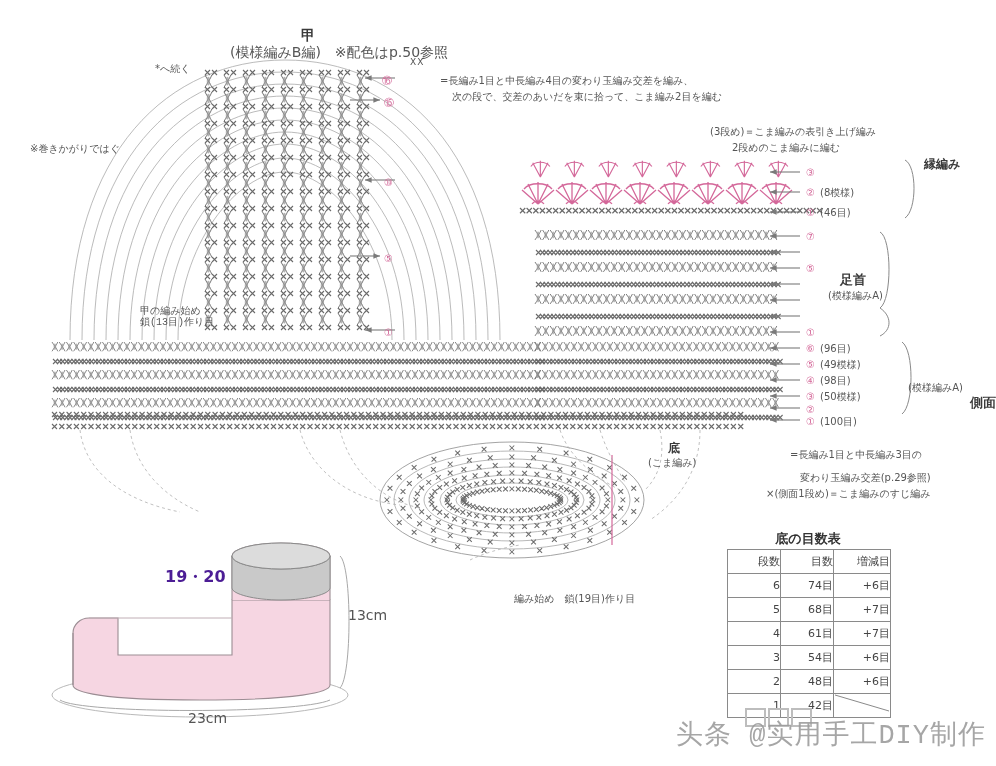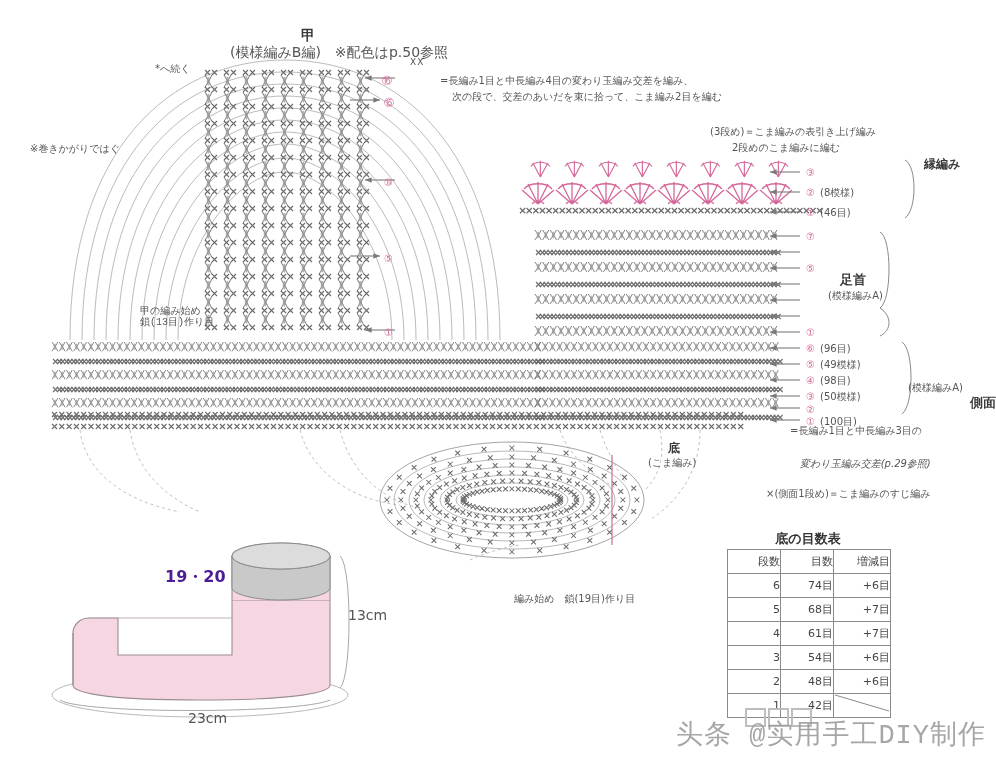--- a/index.html
+++ b/index.html
@@ -2343,22 +2343,22 @@
 <div class="t sz10" style="left:140px;top:304px;">甲の編み始め</div>
 <div class="t sz10" style="left:140px;top:316px;font-family:Liberation Mono, monospace;">鎖(13目)作り目</div>
 
 <div class="t sz9" style="left:410px;top:56px;letter-spacing:1px;">XX</div>
 <div class="t sz10" style="left:440px;top:74px;">=長編み1目と中長編み4目の変わり玉編み交差を編み、</div>
 <div class="t sz10" style="left:452px;top:90px;">次の段で、交差のあいだを束に拾って、こま編み2目を編む</div>
 
 <div class="t sz10" style="left:710px;top:125px;">(3段め)＝こま編みの表引き上げ編み</div>
 <div class="t sz10" style="left:732px;top:141px;">2段めのこま編みに編む</div>
 
-<div class="t sz10" style="left:790px;top:424px;">=長編み1目と中長編み3目の</div>
-<div class="t sz10" style="left:800px;top:457px;font-style:italic;">変わり玉編み交差(p.29参照)</div>
+<div class="t sz10" style="left:790px;top:448px;">=長編み1目と中長編み3目の</div>
+<div class="t sz10" style="left:800px;top:471px;">変わり玉編み交差(p.29参照)</div>
 <div class="t sz10" style="left:766px;top:487px;">×(側面1段め)＝こま編みのすじ編み</div>
 
 <div class="t sz10 pink" style="left:806px;top:166px;">③</div>
 <div class="t sz10 pink" style="left:806px;top:186px;">②</div>
 <div class="t sz10" style="left:820px;top:186px;">(8模様)</div>
 <div class="t sz10 pink" style="left:806px;top:206px;">①</div>
 <div class="t sz10" style="left:820px;top:206px;">(46目)</div>
 <div class="t bold sz12" style="left:924px;top:158px;width:16px;line-height:1.05;">縁編み</div>
 
 <div class="t sz10 pink" style="left:806px;top:230px;">⑦</div>

